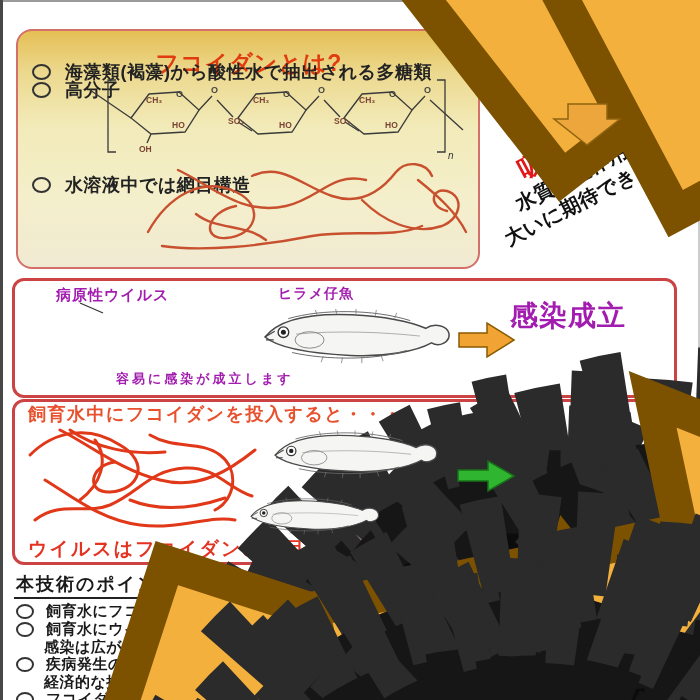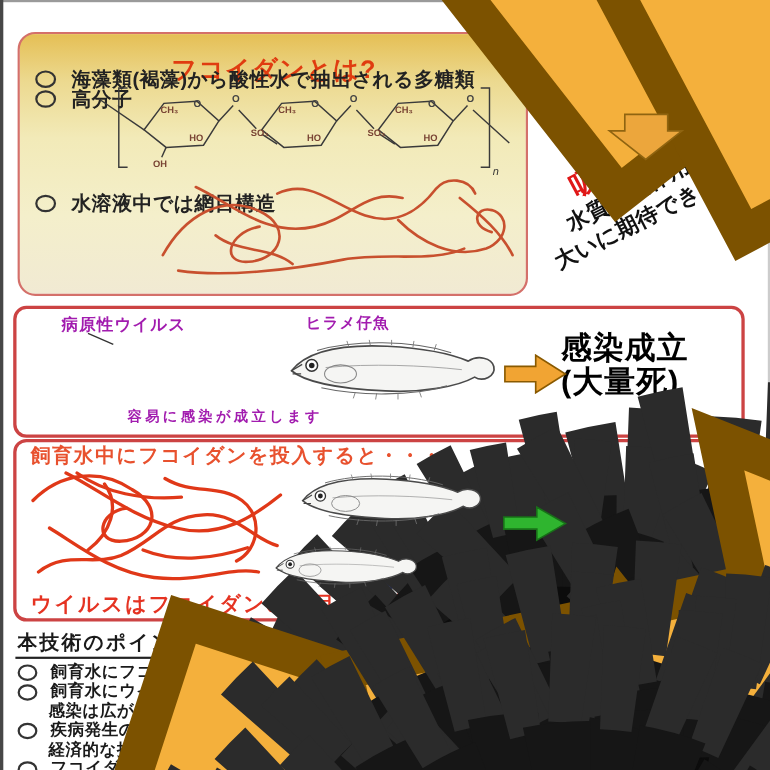--- a/index.html
+++ b/index.html
@@ -40,21 +40,21 @@
 
   
   .rbox{position:absolute;background:#fff;border:3px solid #cc4343;border-radius:12px;}
   .box1{left:12px;top:278px;width:659px;height:114px;}
   .box2{left:12px;top:399px;width:659px;height:160px;}
 
   .lbl{position:absolute;font-weight:bold;color:#a21caf;white-space:nowrap;}
   .virus-lbl{left:56px;top:286px;font-size:15px;letter-spacing:1px;}
   .fish-lbl{left:278px;top:285px;font-size:14px;letter-spacing:1px;}
   .caption1{left:116px;top:370px;font-size:13px;letter-spacing:3px;}
-  .result{position:absolute;font-weight:bold;color:#000000;font-size:28px;
+  .result{position:absolute;font-weight:bold;color:#a21caf;font-size:28px;
     line-height:1.1;letter-spacing:1px;white-space:nowrap;}
   .res1{left:510px;top:301px;}
   .res2{left:532px;top:446px;}
   .hdr2{left:28px;top:402px;font-size:18px;color:#e8512e;letter-spacing:1.5px;}
   .blue2{left:344px;top:513px;font-size:22px;color:#2438b8;letter-spacing:1px;}
   .red2{left:28px;top:536px;font-size:19px;color:#e53322;letter-spacing:2px;}
 
   
   .points{position:absolute;left:14px;top:572px;width:680px;color:#1a1a1a;}
   .ph{font-size:18px;font-weight:bold;letter-spacing:2px;border-bottom:2px solid #222;
@@ -101,21 +101,20 @@
     <div>水質浄化作用が</div>
     <div>大いに期待できます!</div>
   </div>
 
   <div class="rbox box1"></div>
   <div class="lbl virus-lbl">病原性ウイルス</div>
   <div class="lbl fish-lbl">ヒラメ仔魚</div>
   <div class="lbl caption1">容易に感染が成立します</div>
   <div class="result res1">
     <div>感染成立</div>
-    <div>(大量死)</div>
   </div>
 
   <div class="rbox box2"></div>
   <div class="lbl hdr2">飼育水中にフコイダンを投入すると・・・</div>
   <div class="lbl blue2">隣の魚にも感染しません!</div>
   <div class="lbl red2">ウイルスはフコイダンの網目に吸着されます!</div>
   <div class="result res2">
     <div>非感染</div>
     <div>(生存)</div>
   </div>

